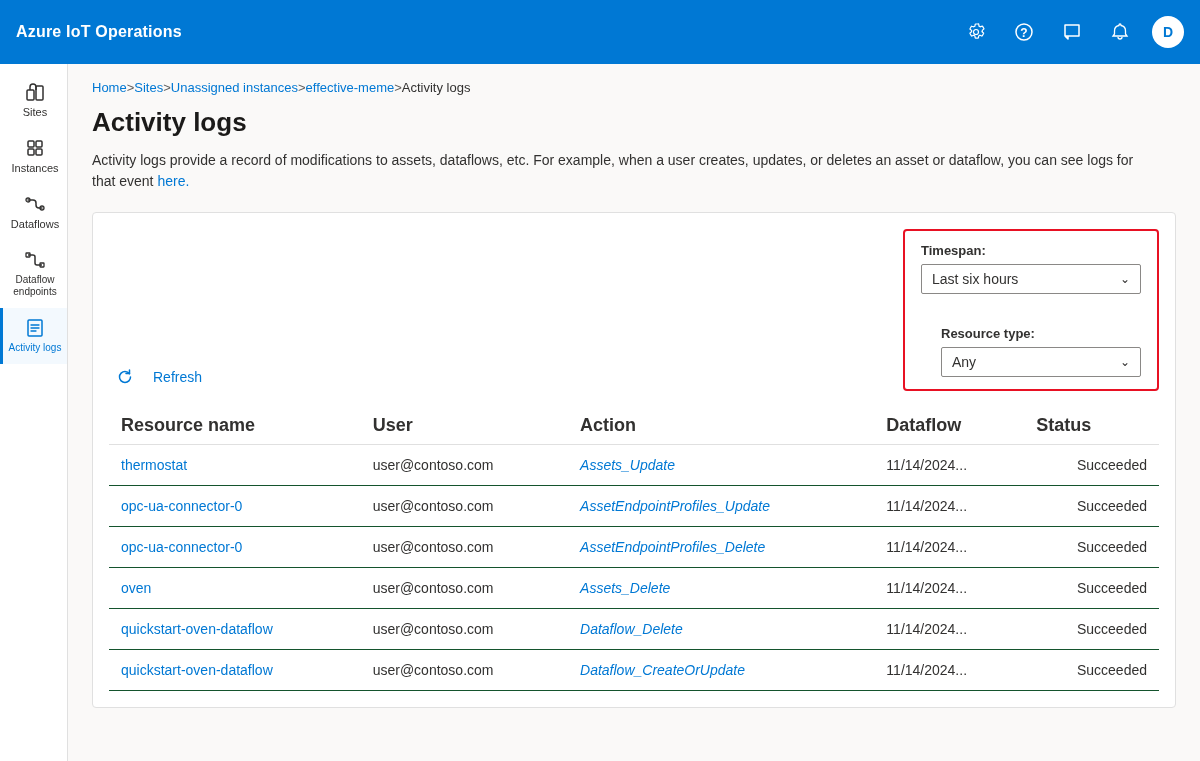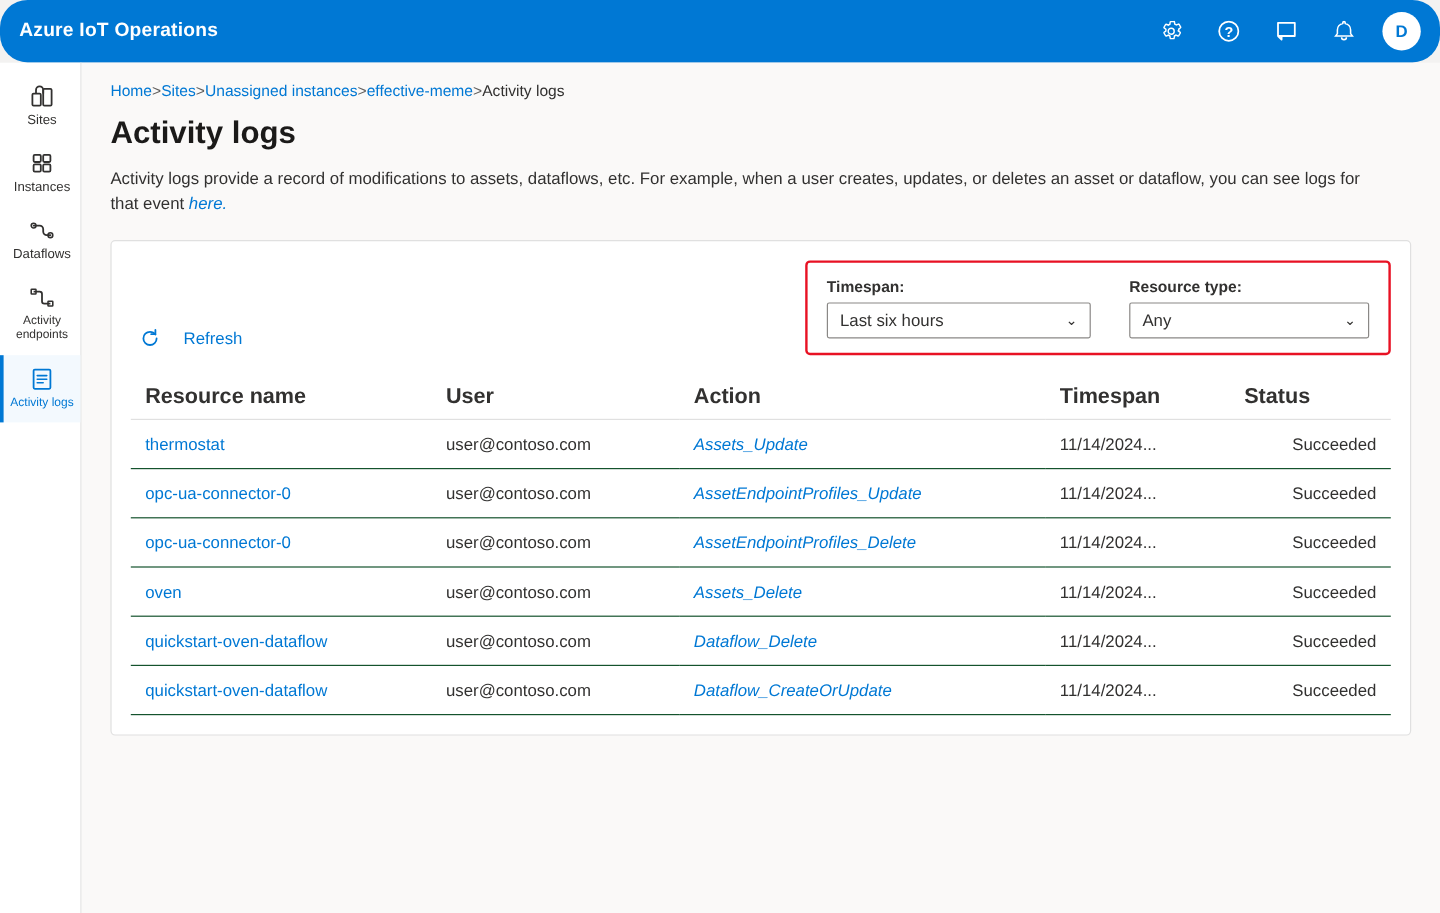--- a/index.html
+++ b/index.html
@@ -2,27 +2,26 @@
 <html><head>
   <meta charset="utf-8">
   <style>
     * { box-sizing: border-box; margin: 0; padding: 0; }
     body { font-family: 'Segoe UI', Arial, sans-serif; font-size: 14px; background: #f3f2f1; display: flex; flex-direction: column; height: 100vh; overflow: hidden; }
 
     
     .top-nav {
       background: #0078d4;
       color: white;
-      height: 52px;
+      height: 64px;
       display: flex;
       align-items: center;
       padding: 0 16px;
       justify-content: space-between;
       flex-shrink: 0;
-      border-radius: 23px;
     }
     .top-nav-brand {
       font-size: 16px;
       font-weight: 600;
       color: white;
       letter-spacing: 0.2px;
     }
     .top-nav-icons {
       display: flex;
       align-items: center;
@@ -132,21 +131,20 @@
     .description {
       font-size: 14px;
       color: #323130;
       margin-bottom: 20px;
       line-height: 1.5;
       max-width: 1060px;
     }
     .description a {
       color: #0078d4;
       text-decoration: none;
-      font-style: italic;
     }
 
     
     .panel {
       background: #fff;
       border: 1px solid #e0e0e0;
       border-radius: 4px;
       padding: 16px;
     }
 
@@ -171,20 +169,21 @@
     }
 
     
     .filter-section {
       border: 2px solid #e81123;
       border-radius: 4px;
       padding: 12px 16px;
       display: flex;
       gap: 32px;
       align-items: flex-end;
+      flex-direction: column;
     }
     .filter-group {
       display: flex;
       flex-direction: column;
       gap: 6px;
     }
     .filter-label {
       font-size: 13px;
       font-weight: 600;
       color: #323130;
@@ -308,21 +307,21 @@
       </svg>
       <span>Dataflows</span>
     </div>
 
     <div class="sidebar-item">
       <svg viewBox="0 0 20 20" fill="none" xmlns="http://www.w3.org/2000/svg">
         <path d="M3 5h5a2 2 0 0 1 2 2v6a2 2 0 0 0 2 2h5" stroke="currentColor" stroke-width="1.5" fill="none"></path>
         <rect x="1" y="3" width="4" height="4" rx="0.5" stroke="currentColor" stroke-width="1.3" fill="none"></rect>
         <rect x="15" y="13" width="4" height="4" rx="0.5" stroke="currentColor" stroke-width="1.3" fill="none"></rect>
       </svg>
-      <span style="font-size:10px; line-height:1.2">Activity endpoints</span>
+      <span style="font-size:10px; line-height:1.2">Dataflow endpoints</span>
     </div>
 
     <div class="sidebar-item active">
       <svg viewBox="0 0 20 20" fill="none" xmlns="http://www.w3.org/2000/svg" stroke="#0078d4">
         <rect x="3" y="2" width="14" height="16" rx="1" stroke="currentColor" stroke-width="1.5" fill="none"></rect>
         <path d="M6 7h8M6 10h8M6 13h5" stroke="currentColor" stroke-width="1.3" stroke-linecap="round"></path>
       </svg>
       <span style="color:#0078d4; font-size:10px; line-height:1.2">Activity logs</span>
     </div>
 
@@ -381,21 +380,21 @@
 
         </div>
       </div>
 
       <table class="data-table">
         <thead>
           <tr>
             <th>Resource name</th>
             <th>User</th>
             <th>Action</th>
-            <th>Timespan</th>
+            <th>Dataflow</th>
             <th>Status</th>
           </tr>
         </thead>
         <tbody id="table-body">
         <tr>
               <td class="link-cell">thermostat</td>
               <td>user@contoso.com</td>
               <td class="action-cell">Assets_Update</td>
               <td class="timestamp-cell">11/14/2024...</td>
               <td class="status-cell">Succeeded</td>

